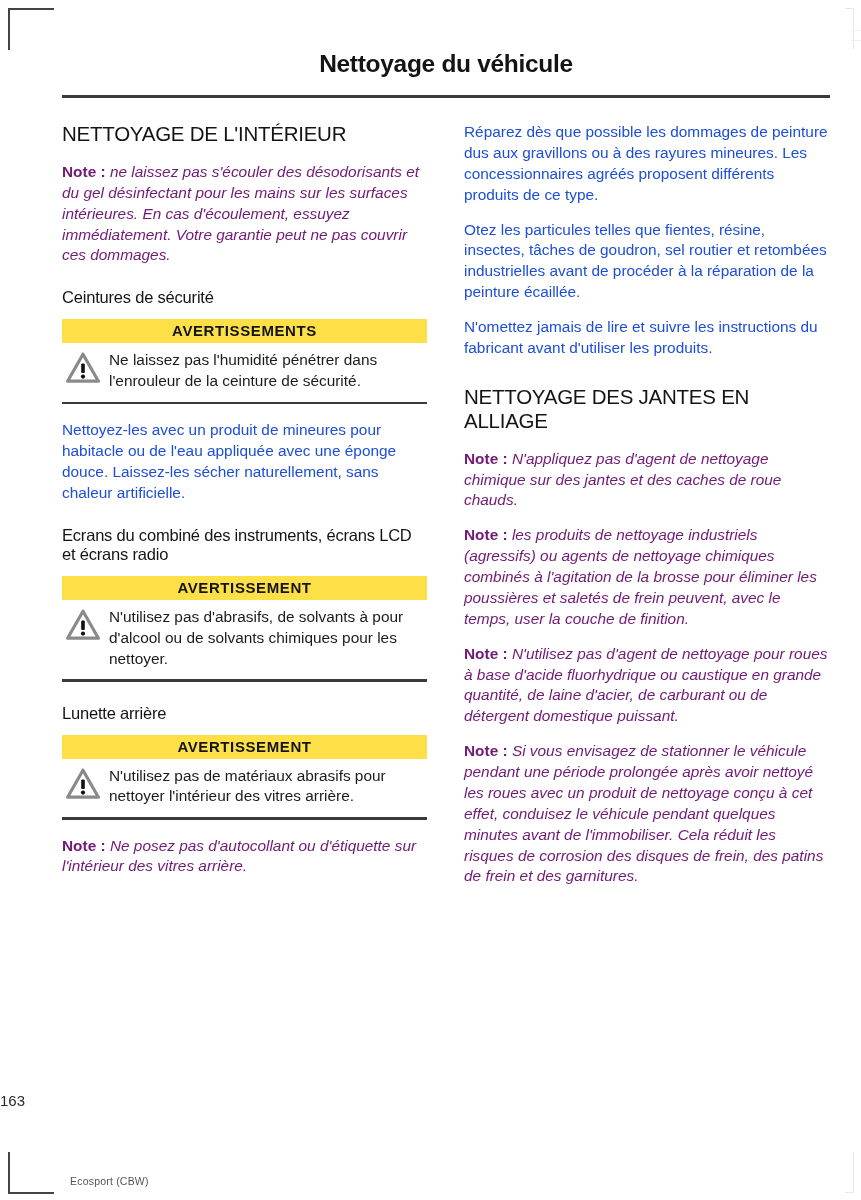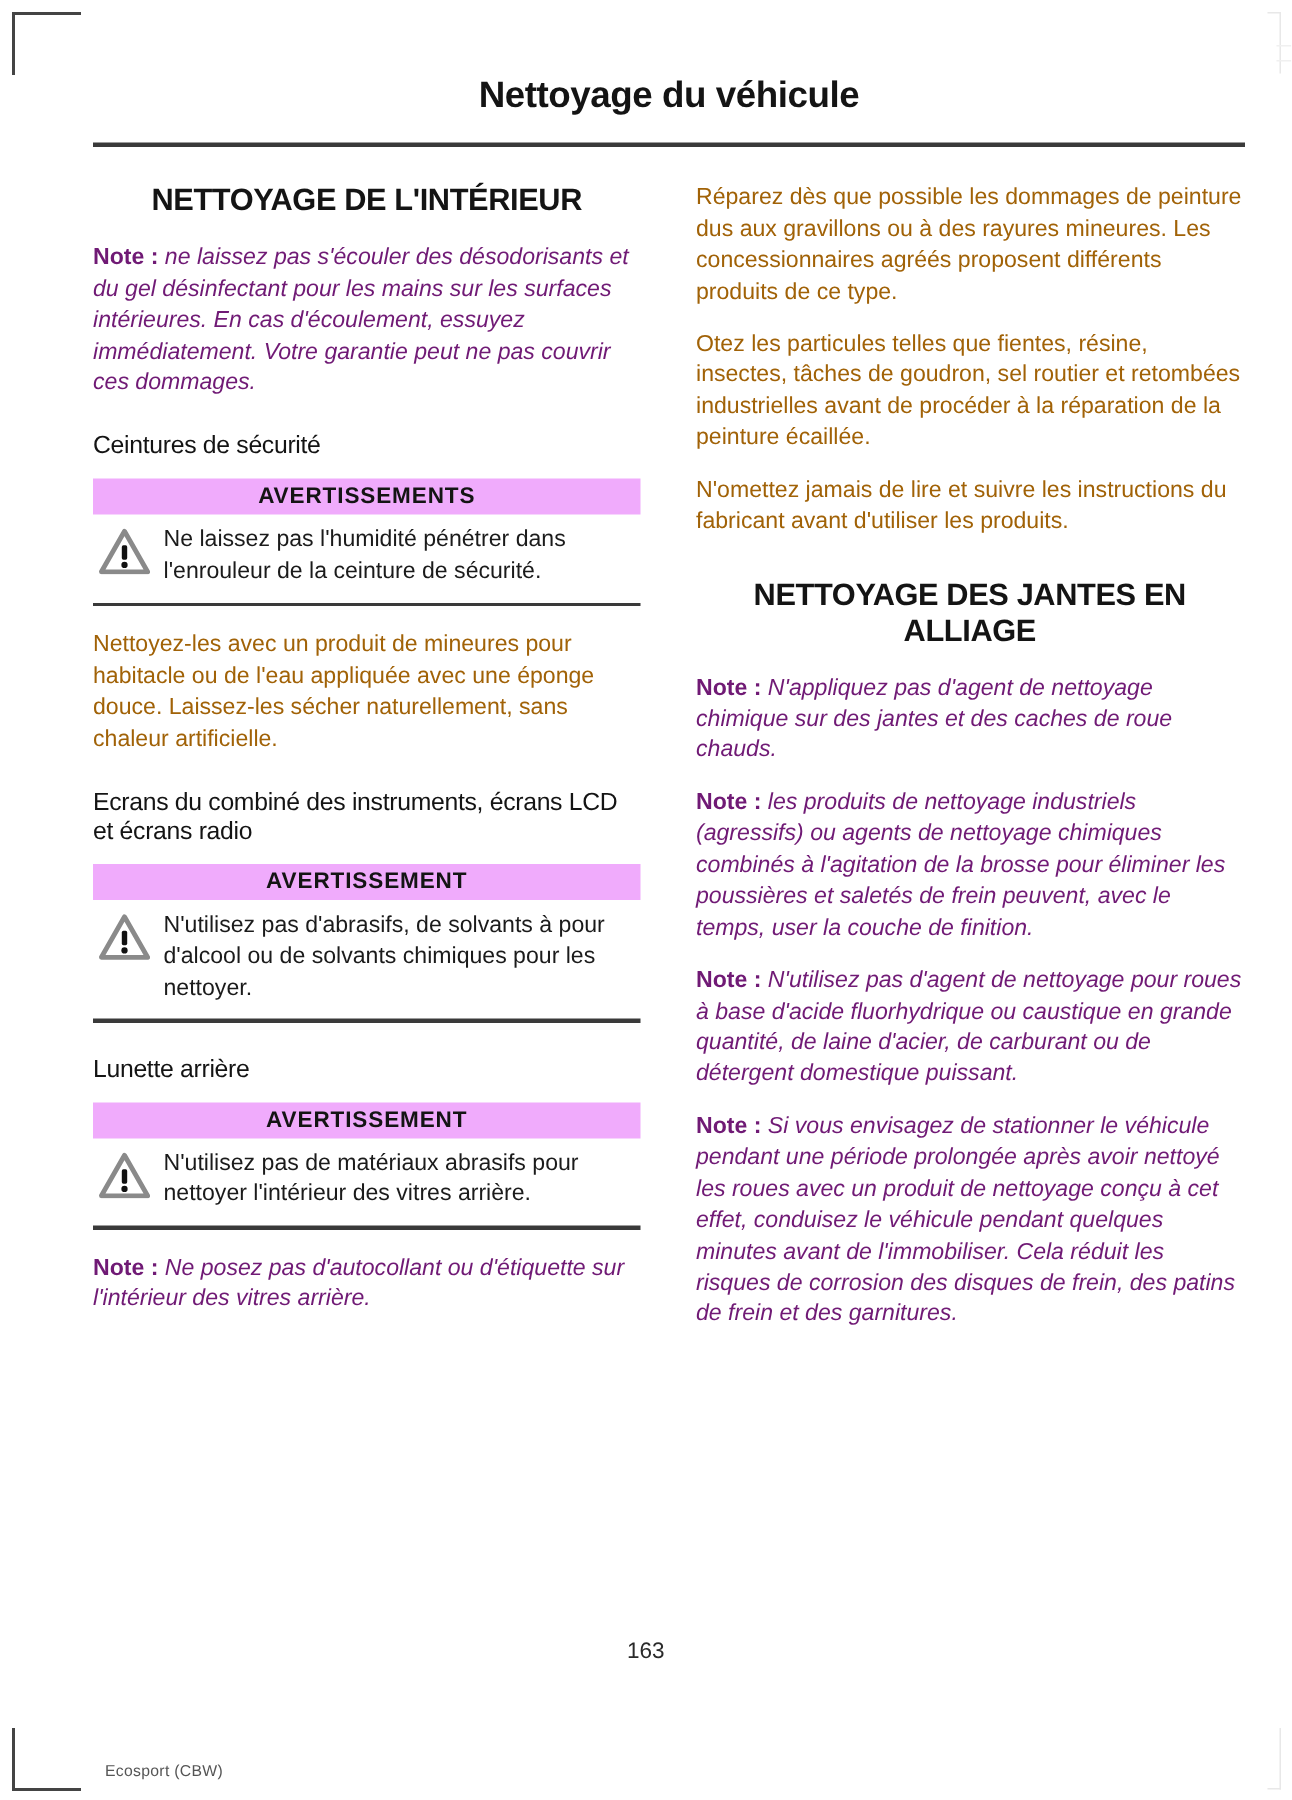--- a/index.html
+++ b/index.html
@@ -82,61 +82,60 @@
     width: 768px;
     display: flex;
     gap: 37px;
   }
   .col {
     width: 365px;
   }
 
   h2.sec {
     font-size: 20.5px;
-    font-weight: bold;
+    font-weight: normal;
     line-height: 1.17;
     letter-spacing: -0.25px;
     margin: 0 0 16px 0;
     color: #141414;
-    text-align: center;
   }
   h3.sub {
     font-size: 16.5px;
     font-weight: normal;
     line-height: 1.2;
     letter-spacing: -0.2px;
     margin: 22px 0 11px 0;
     color: #141414;
   }
   p.body {
     font-size: 15.4px;
     line-height: 1.355;
     margin: 0 0 14px 0;
-    color: #a16207;
+    color: #1d4ed8;
   }
   p.body:last-child { margin-bottom: 0; }
 
   p.note {
     font-size: 15.4px;
     line-height: 1.355;
     font-style: italic;
     margin: 0 0 14px 0;
     color: #701a75;
   }
   p.note .lbl {
     font-style: normal;
     font-weight: bold;
   }
 
   
   .warn-block {
     margin: 0 0 10px 0;
   }
   .warn-head {
-    background: #f0abfc;
+    background: #fde047;
     text-align: center;
     font-size: 15px;
     font-weight: bold;
     letter-spacing: 0.6px;
     padding: 3px 0 4px 0;
     color: #141414;
   }
   .warn-item {
     display: flex;
     align-items: flex-start;
@@ -159,21 +158,21 @@
     background: #3a3a3a;
     margin-top: 8px;
   }
 
   
   .folio {
     position: absolute;
     left: 0;
     top: 1092px;
     width: 861px;
-    text-align: center;
+    text-align: left;
     font-size: 15px;
     color: #2a2a2a;
   }
   .imprint {
     position: absolute;
     left: 70px;
     top: 1175px;
     font-size: 10.5px;
     color: #555555;
     letter-spacing: 0.2px;

